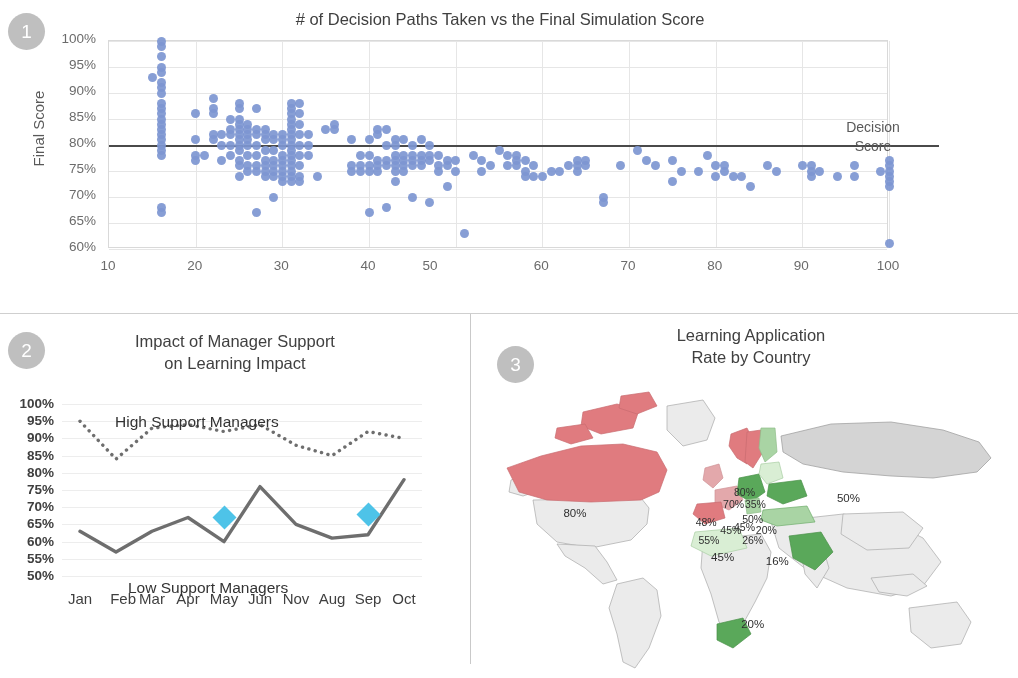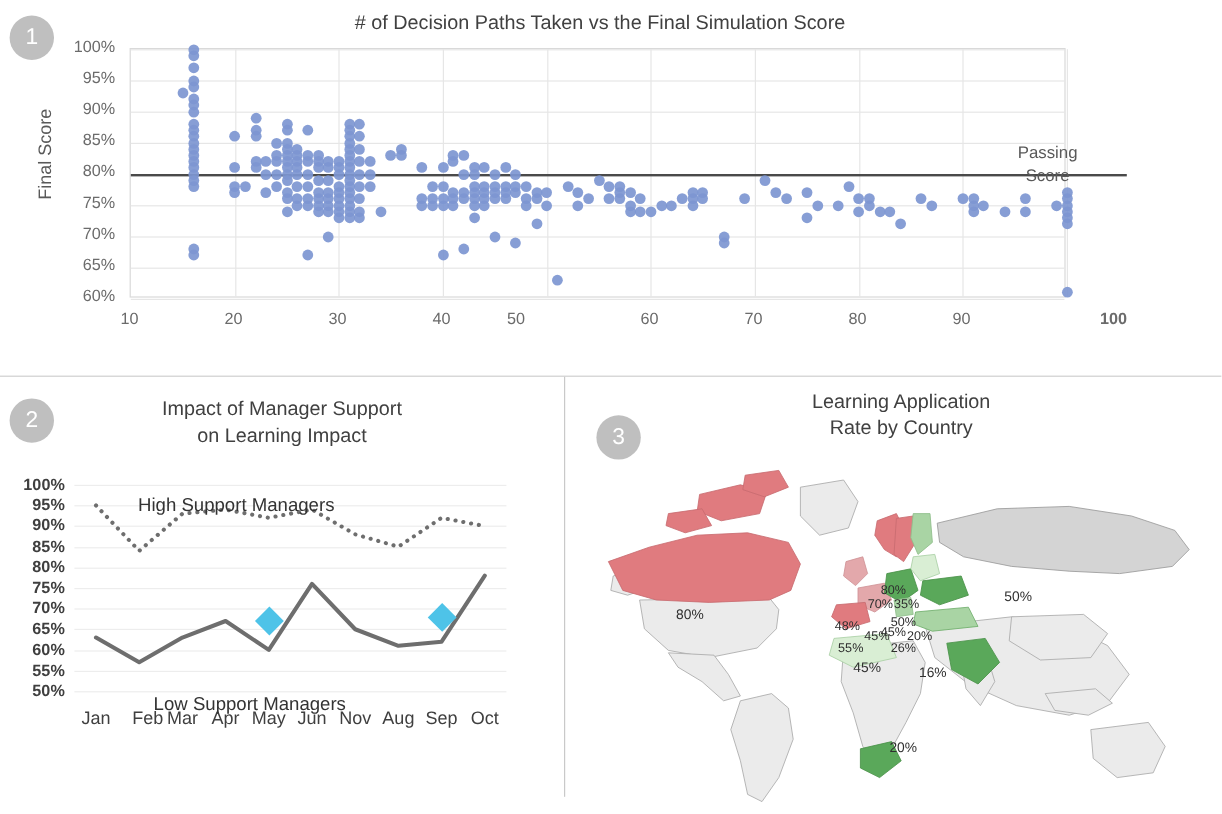--- a/index.html
+++ b/index.html
@@ -370,25 +370,25 @@
   <div id="p1-xticks">
       <div class="xtick" style="left: 88px; top: 258px;">10</div>
       <div class="xtick" style="left: 174.667px; top: 258px;">20</div>
       <div class="xtick" style="left: 261.333px; top: 258px;">30</div>
       <div class="xtick" style="left: 348px; top: 258px;">40</div>
       <div class="xtick" style="left: 410px; top: 258px;">50</div>
       <div class="xtick" style="left: 521.333px; top: 258px;">60</div>
       <div class="xtick" style="left: 608px; top: 258px;">70</div>
       <div class="xtick" style="left: 694.667px; top: 258px;">80</div>
       <div class="xtick" style="left: 781.333px; top: 258px;">90</div>
-      <div class="xtick" style="left: 908px; top: 258px; font-weight: bold;">100</div>
+      <div class="xtick" style="left: 868px; top: 258px;">100</div>
     </div>
 
   <div class="pass-note">
-    <span>Passing</span><br>
+    <span>Decision</span><br>
     <span>Score</span>
   </div>
 </div>
 
 <div class="panel" id="p2">
   <div class="badge" style="left:8px;top:18px;">2</div>
   <div class="chart-title" id="p2-title">
     <span>Impact of Manager Support</span><br>
     <span>on Learning Impact</span>
   </div>

